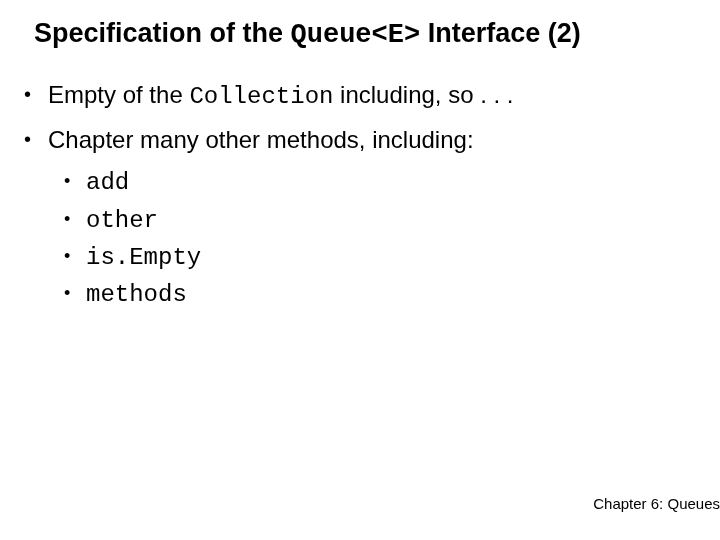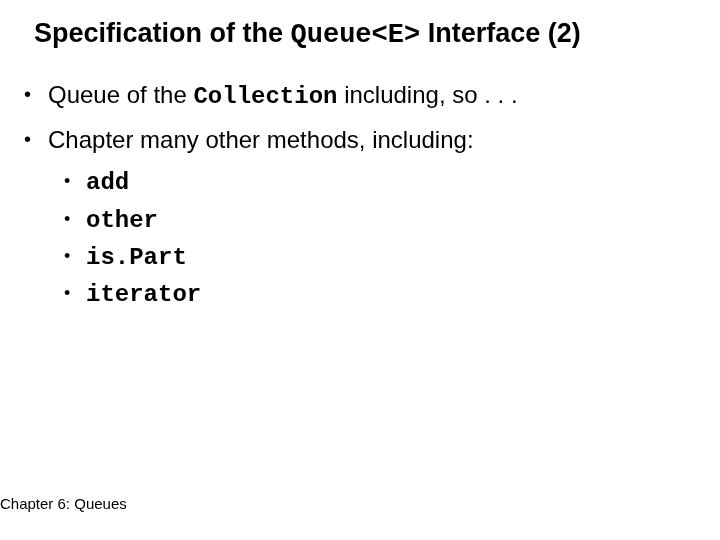--- a/index.html
+++ b/index.html
@@ -64,75 +64,75 @@
   }
   .b2 .dot {
     width: 22px;
     flex: 0 0 22px;
     font-size: 18px;
     line-height: 1.9;
   }
   .b2 .txt {
     flex: 1;
     font-family: "Courier New", Courier, monospace;
-    font-weight: bold;
+    font-weight: normal;
     font-size: 24px;
   }
   .code-inline {
     font-family: "Courier New", Courier, monospace;
-    font-weight: bold;
+    font-weight: normal;
   }
   .footer {
     position: absolute;
     bottom: 28px;
     left: 0;
     right: 0;
-    text-align: left;
+    text-align: right;
     font-size: 15px;
   }
 </style>
 </head>
 <body>
 
 <div class="slide">
 
   <div class="title">
     <span>Specification of the </span><span class="code">Queue&lt;E&gt;</span><span> Interface (2)</span>
   </div>
 
   <div class="body">
 
     <div class="b1">
       <div class="dot">•</div>
       <div class="txt">
-        <span>Queue of the </span><span class="code-inline">Collection</span><span> including, so . . .</span>
+        <span>Empty of the </span><span class="code-inline">Collection</span><span> including, so . . .</span>
       </div>
     </div>
 
     <div class="b1">
       <div class="dot">•</div>
       <div class="txt">
         <span>Chapter many other methods, including:</span>
       </div>
     </div>
 
     <div class="b2">
       <div class="dot">•</div>
       <div class="txt">add</div>
     </div>
     <div class="b2">
       <div class="dot">•</div>
       <div class="txt">other</div>
     </div>
     <div class="b2">
       <div class="dot">•</div>
-      <div class="txt">is.Part</div>
+      <div class="txt">is.Empty</div>
     </div>
     <div class="b2">
       <div class="dot">•</div>
-      <div class="txt">iterator</div>
+      <div class="txt">methods</div>
     </div>
 
   </div>
 
   <div class="footer">Chapter 6: Queues</div>
 
 </div>
 
 </body></html>

